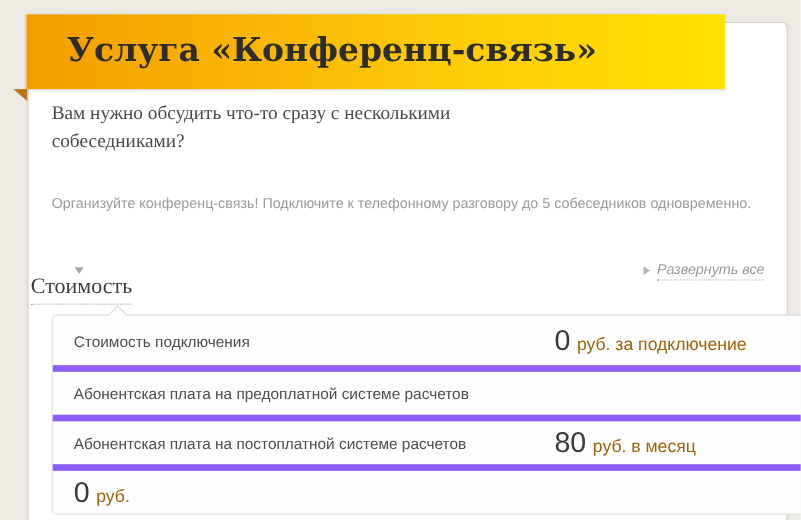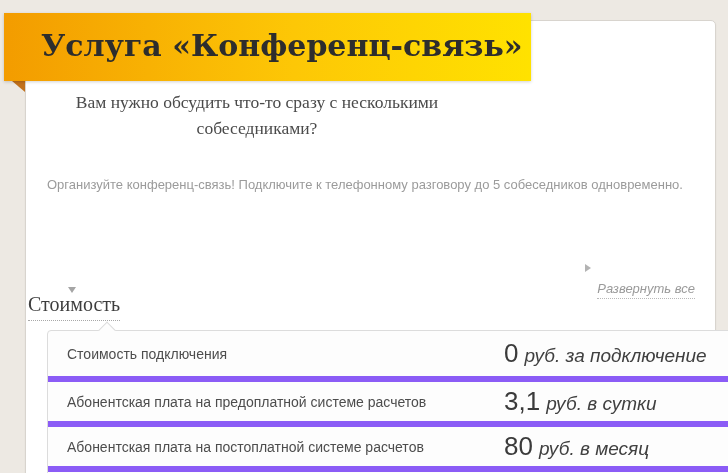--- a/index.html
+++ b/index.html
@@ -23,23 +23,23 @@
     height: 470px;
     background: #ffffff;
     border: 1px solid #d8d4ce;
     border-radius: 5px;
     box-shadow: 0 1px 2px rgba(0,0,0,0.06);
   }
 
   
   .banner {
     position: absolute;
-    left: 4px;
+    left: 24px;
     top: 13px;
-    width: 527px;
+    width: 635px;
     height: 68px;
     background: linear-gradient(90deg, #f39c00 0%, #fdc706 55%, #ffe200 100%);
     box-shadow: 0 1px 3px rgba(0,0,0,0.18);
     z-index: 3;
   }
   .banner h1 {
     margin: 0;
     padding-left: 37px;
     font-family: "DejaVu Serif", serif;
     font-weight: bold;
@@ -65,21 +65,20 @@
     width: 669px;
   }
 
   .intro {
     margin: 0;
     max-width: 420px;
     font-family: "Liberation Serif", serif;
     font-size: 17.5px;
     line-height: 26px;
     color: #4a4a4a;
-    text-align: center;
   }
 
   .desc {
     margin: 36px 0 0 0;
     font-size: 13px;
     line-height: 16px;
     color: #9b9b9b;
     width: 648px;
   }
 
@@ -125,21 +124,20 @@
     border-left: 6px solid #b3b3b3;
     margin-right: 6px;
     align-self: center;
   }
   .expand-all-label {
     font-style: italic;
     font-size: 13px;
     color: #9a9a9a;
     border-bottom: 1px dotted #b8b8b8;
     padding-bottom: 2px;
-    margin-top: 44px;
   }
 
   .pricing-table {
     position: relative;
     margin-top: 9px;
     width: 716px;
     background: #fdfdfd;
     border: 1px solid #dcdcdc;
     border-radius: 4px;
   }
@@ -172,23 +170,22 @@
     display: flex;
     align-items: baseline;
   }
   .row-value .num {
     font-size: 26px;
     color: #3b3b3b;
     margin-right: 6px;
     line-height: 1;
   }
   .row-value .unit {
-    font-size: 19px;
-    color: #404040;
-    font-style: italic;
+    font-size: 16px;
+    color: #a16207;
   }
 </style>
 </head>
 <body>
 
 <div class="page">
 
   <div class="panel">
     <div class="content">
 
@@ -213,24 +210,20 @@
         <div class="price-row">
           <div class="row-label">Стоимость подключения</div>
           <div class="row-value">
             <span class="num">0</span>
             <span class="unit">руб. за подключение</span>
           </div>
         </div>
 
         <div class="price-row">
           <div class="row-label">Абонентская плата на предоплатной системе расчетов</div>
-          <div class="row-value">
-            <span class="num">3,1</span>
-            <span class="unit">руб. в сутки</span>
-          </div>
         </div>
 
         <div class="price-row">
           <div class="row-label">Абонентская плата на постоплатной системе расчетов</div>
           <div class="row-value">
             <span class="num">80</span>
             <span class="unit">руб. в месяц</span>
           </div>
         </div>
 

